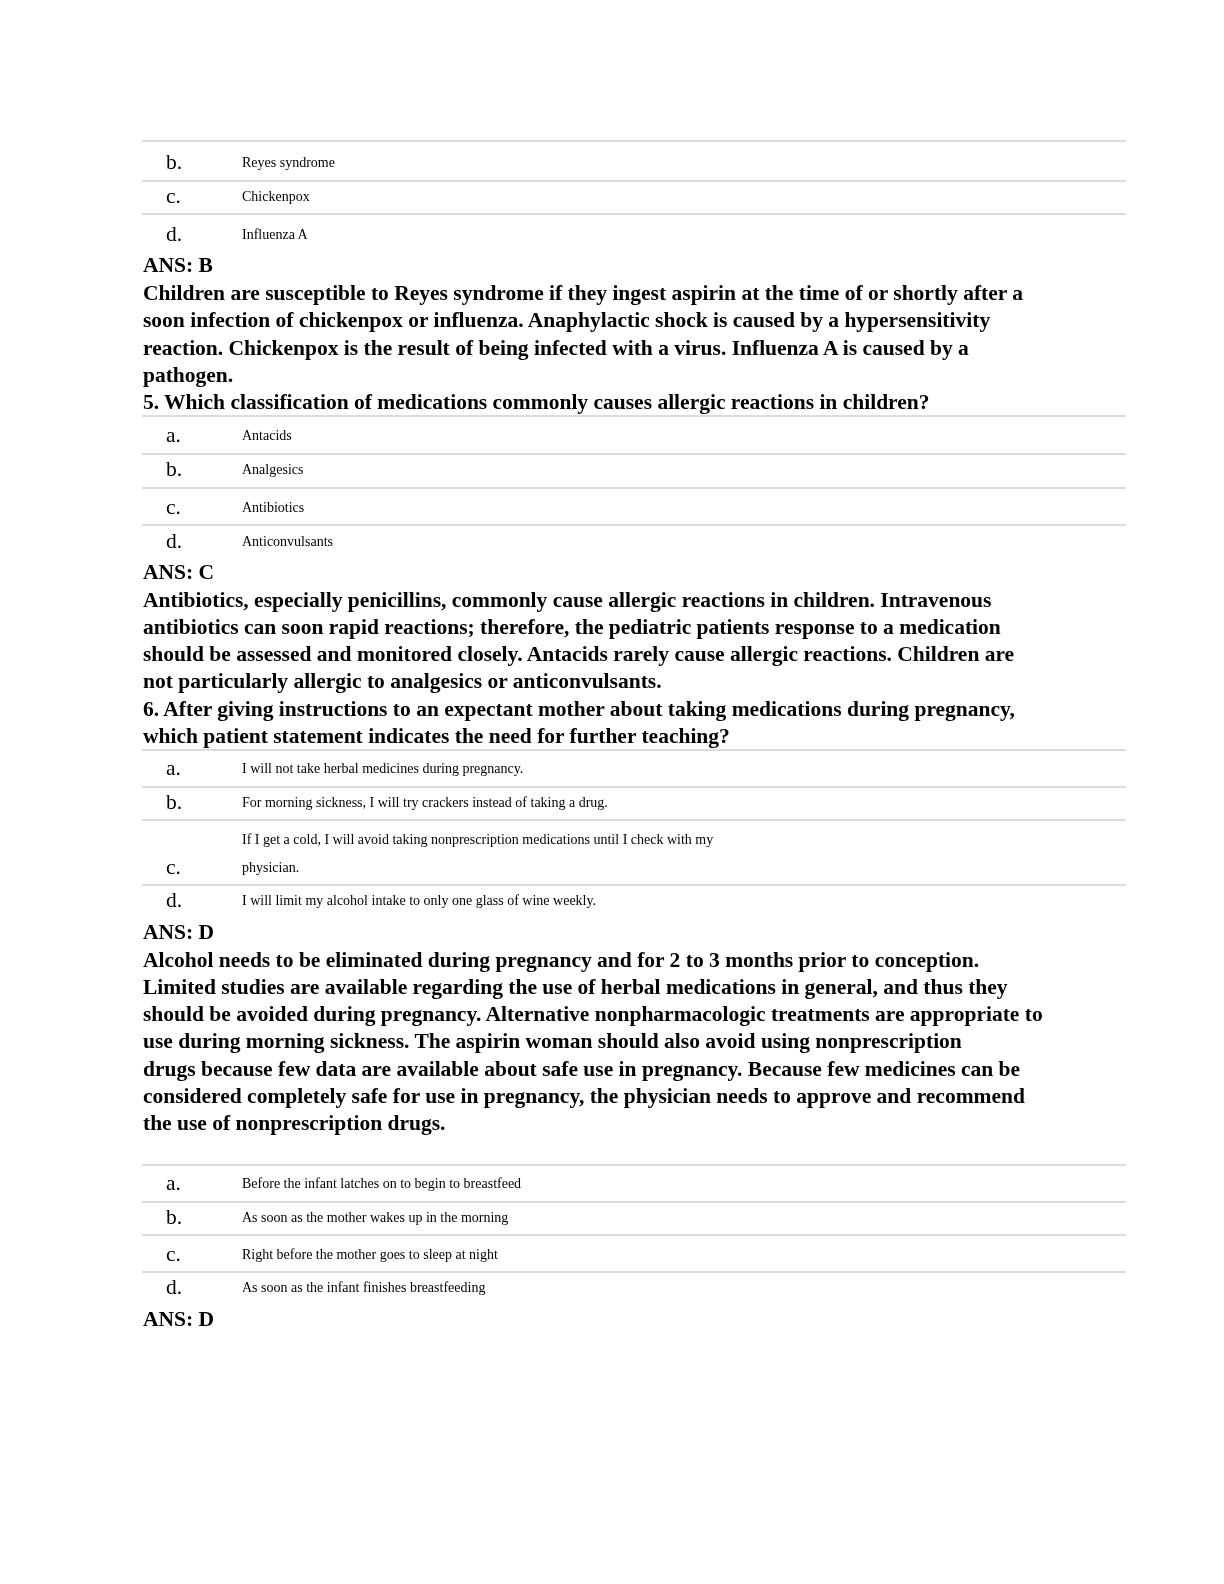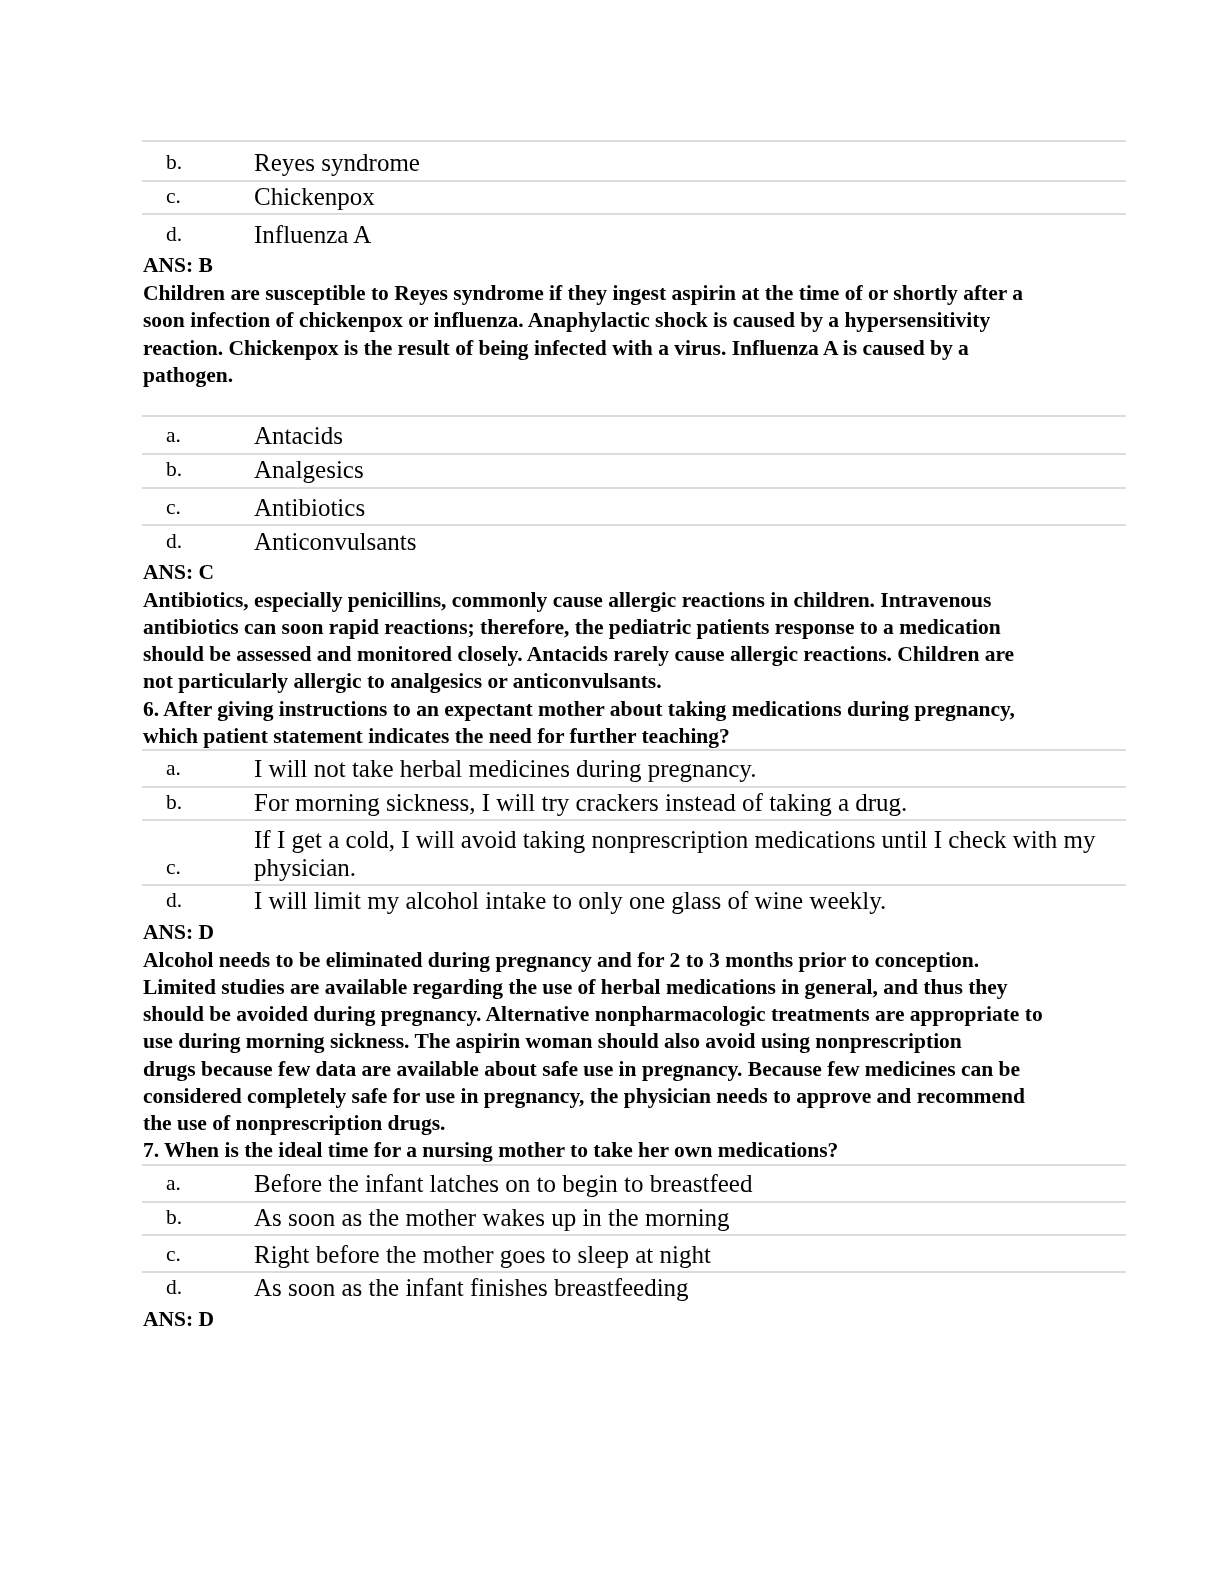--- a/index.html
+++ b/index.html
@@ -16,23 +16,22 @@
   .line {
     position: absolute; left: 143px; font-size: 21.5px; line-height: 27px;
     white-space: nowrap;
     font-weight: bold;
   }
   .opt-letter {
     position: absolute; left: 166px; font-size: 21.5px; line-height: 27px;
     white-space: nowrap;
   }
   .opt-text {
-    position: absolute; left: 242px; font-size: 25px; line-height: 27px;
+    position: absolute; left: 242px; font-size: 14px; line-height: 27px;
     white-space: nowrap;
-    margin-left: 12px;
   }
 </style>
 </head>
 <body>
 
 <div class="page">
 
   <div class="rule" style="top:140px"></div>
   <div>
     <span class="opt-letter" style="top:149px">b.</span>
@@ -49,20 +48,21 @@
     <span class="opt-text" style="top:221px">Influenza A</span>
   </div>
   <div class="line" style="top:252px">ANS: B</div>
   <div>
     <div class="line" style="top:280px">Children are susceptible to Reyes syndrome if they ingest aspirin at the time of or shortly after a</div>
     <div class="line" style="top:307px">soon infection of chickenpox or influenza. Anaphylactic shock is caused by a hypersensitivity</div>
     <div class="line" style="top:335px">reaction. Chickenpox is the result of being infected with a virus. Influenza A is caused by a</div>
     <div class="line" style="top:362px">pathogen.</div>
   </div>
 
+  <div class="line" style="top:389px">5. Which classification of medications commonly causes allergic reactions in children?</div>
   <div class="rule" style="top:415px"></div>
   <div>
     <span class="opt-letter" style="top:422px">a.</span>
     <span class="opt-text" style="top:422px">Antacids</span>
   </div>
   <div class="rule" style="top:453px"></div>
   <div>
     <span class="opt-letter" style="top:456px">b.</span>
     <span class="opt-text" style="top:456px">Analgesics</span>
   </div>
@@ -113,21 +113,20 @@
   <div>
     <div class="line" style="top:947px">Alcohol needs to be eliminated during pregnancy and for 2 to 3 months prior to conception.</div>
     <div class="line" style="top:974px">Limited studies are available regarding the use of herbal medications in general, and thus they</div>
     <div class="line" style="top:1001px">should be avoided during pregnancy. Alternative nonpharmacologic treatments are appropriate to</div>
     <div class="line" style="top:1028px">use during morning sickness. The aspirin woman should also avoid using nonprescription</div>
     <div class="line" style="top:1056px">drugs because few data are available about safe use in pregnancy. Because few medicines can be</div>
     <div class="line" style="top:1083px">considered completely safe for use in pregnancy, the physician needs to approve and recommend</div>
     <div class="line" style="top:1110px">the use of nonprescription drugs.</div>
   </div>
 
-  <div class="line" style="top:1137px">7. When is the ideal time for a nursing mother to take her own medications?</div>
   <div class="rule" style="top:1164px"></div>
   <div>
     <span class="opt-letter" style="top:1170px">a.</span>
     <span class="opt-text" style="top:1170px">Before the infant latches on to begin to breastfeed</span>
   </div>
   <div class="rule" style="top:1201px"></div>
   <div>
     <span class="opt-letter" style="top:1204px">b.</span>
     <span class="opt-text" style="top:1204px">As soon as the mother wakes up in the morning</span>
   </div>

